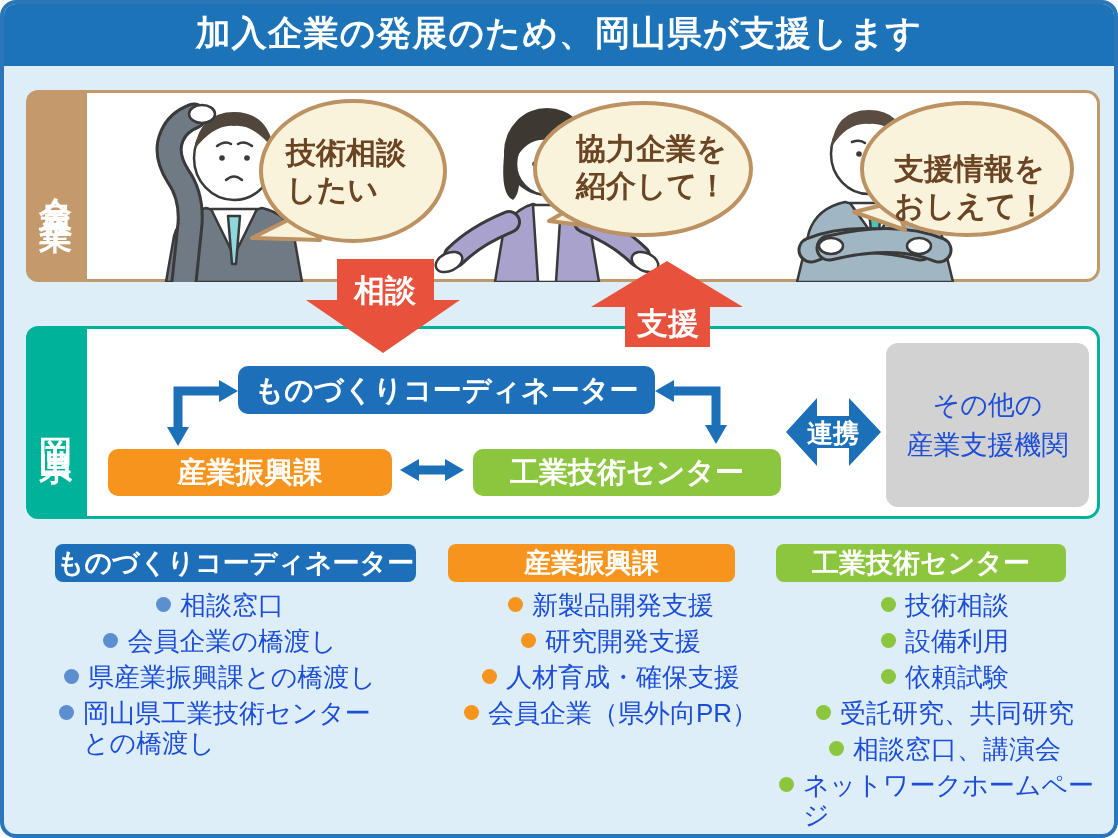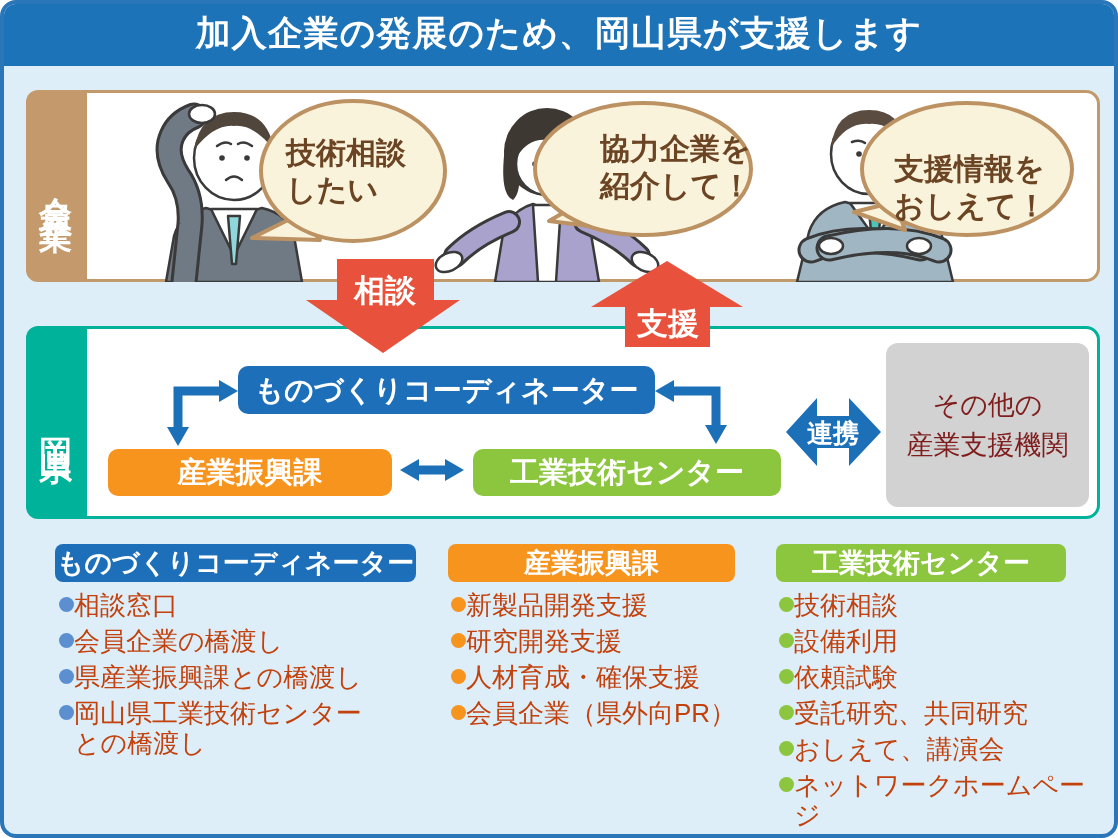--- a/index.html
+++ b/index.html
@@ -29,31 +29,31 @@
 
   
   .bubble-text{color:#6b4423;font-weight:bold;font-size:30px;line-height:37px;white-space:nowrap;}
 
   
   .flowbox{color:#fff;font-weight:bold;font-size:29px;text-align:center;border-radius:10px;}
   .box-coord{left:234px;top:362px;width:417px;height:48px;line-height:48px;background:#1d6fba;}
   .box-industry{left:104px;top:445px;width:284px;height:47px;line-height:47px;background:#f7941e;}
   .box-tech{left:469px;top:445px;width:308px;height:47px;line-height:47px;background:#8cc63f;}
   .box-other{left:882px;top:339px;width:203px;height:164px;background:#d2d2d2;border-radius:12px;
-             color:#7f1d1d;font-size:27px;text-align:center;line-height:40px;padding-top:42px;}
+             color:#1d4ed8;font-size:27px;text-align:center;line-height:40px;padding-top:42px;}
 
   
   .colhdr{height:38px;line-height:38px;text-align:center;color:#fff;
           font-weight:bold;font-size:27px;border-radius:8px;}
   .hdr1{left:51px;top:540px;width:361px;background:#1d6fba;}
   .hdr2{left:444px;top:540px;width:287px;background:#f7941e;}
   .hdr3{left:772px;top:540px;width:290px;background:#8cc63f;}
   ul.blist{list-style:none;margin:0;padding:0;}
-  ul.blist li{display:flex;align-items:flex-start;margin-bottom:6px;
-              font-size:26px;line-height:30px;color:#c2410c;}
+  ul.blist li{display:flex;align-items:flex-start;gap:9px;margin-bottom:6px;
+              font-size:26px;line-height:30px;color:#1d4ed8;justify-content:center;}
   .dot{width:15px;height:15px;border-radius:50%;margin-top:7px;flex:0 0 15px;}
   .list1{left:55px;top:586px;width:322px;}
   .list2{left:447px;top:586px;width:320px;}
   .list3{left:775px;top:586px;width:332px;}
   .list3 li{font-size:25px;line-height:29px;}
   .list1 .dot{background:#5b8fd0;}
   .list2 .dot{background:#f7941e;}
   .list3 .dot{background:#8cc63f;}
 
   svg text{font-family:"Liberation Sans","DejaVu Sans",sans-serif;}
@@ -137,21 +137,21 @@
   </svg>
   <div class="abs bubble-text" style="left:282px;top:130px;">
     <div>技術相談</div>
     <div>したい</div>
   </div>
 
   <svg class="abs" style="left:518px;top:94px;" width="240" height="146" viewBox="0 0 240 146">
     <polygon points="67,100 27,123 84,130" fill="#faf3dc" stroke="#bd9263" stroke-width="4" stroke-linejoin="round"></polygon>
     <ellipse cx="121" cy="71" rx="108" ry="66" fill="#faf3dc" stroke="#bd9263" stroke-width="4"></ellipse>
   </svg>
-  <div class="abs bubble-text" style="left:596px;top:126px;">
+  <div class="abs bubble-text" style="left:572px;top:126px;">
     <div>協力企業を</div>
     <div>紹介して！</div>
   </div>
 
   <svg class="abs" style="left:843px;top:94px;" width="237" height="146" viewBox="0 0 237 146">
     <polygon points="48,104 7,114 58,132" fill="#faf3dc" stroke="#bd9263" stroke-width="4" stroke-linejoin="round"></polygon>
     <ellipse cx="120" cy="71" rx="105" ry="66" fill="#faf3dc" stroke="#bd9263" stroke-width="4"></ellipse>
   </svg>
   <div class="abs bubble-text" style="left:890px;top:126px;margin-top:20px;">
     <div>支援情報を</div>
@@ -236,21 +236,21 @@
         <span>依頼試験</span>
       </li>
 
       <li>
         <span class="dot"></span>
         <span>受託研究、共同研究</span>
       </li>
 
       <li>
         <span class="dot"></span>
-        <span>おしえて、講演会</span>
+        <span>相談窓口、講演会</span>
       </li>
 
       <li>
         <span class="dot"></span>
         <span>ネットワークホームページ</span>
       </li>
 
       <li>
 
         <span>メールニュース</span>

